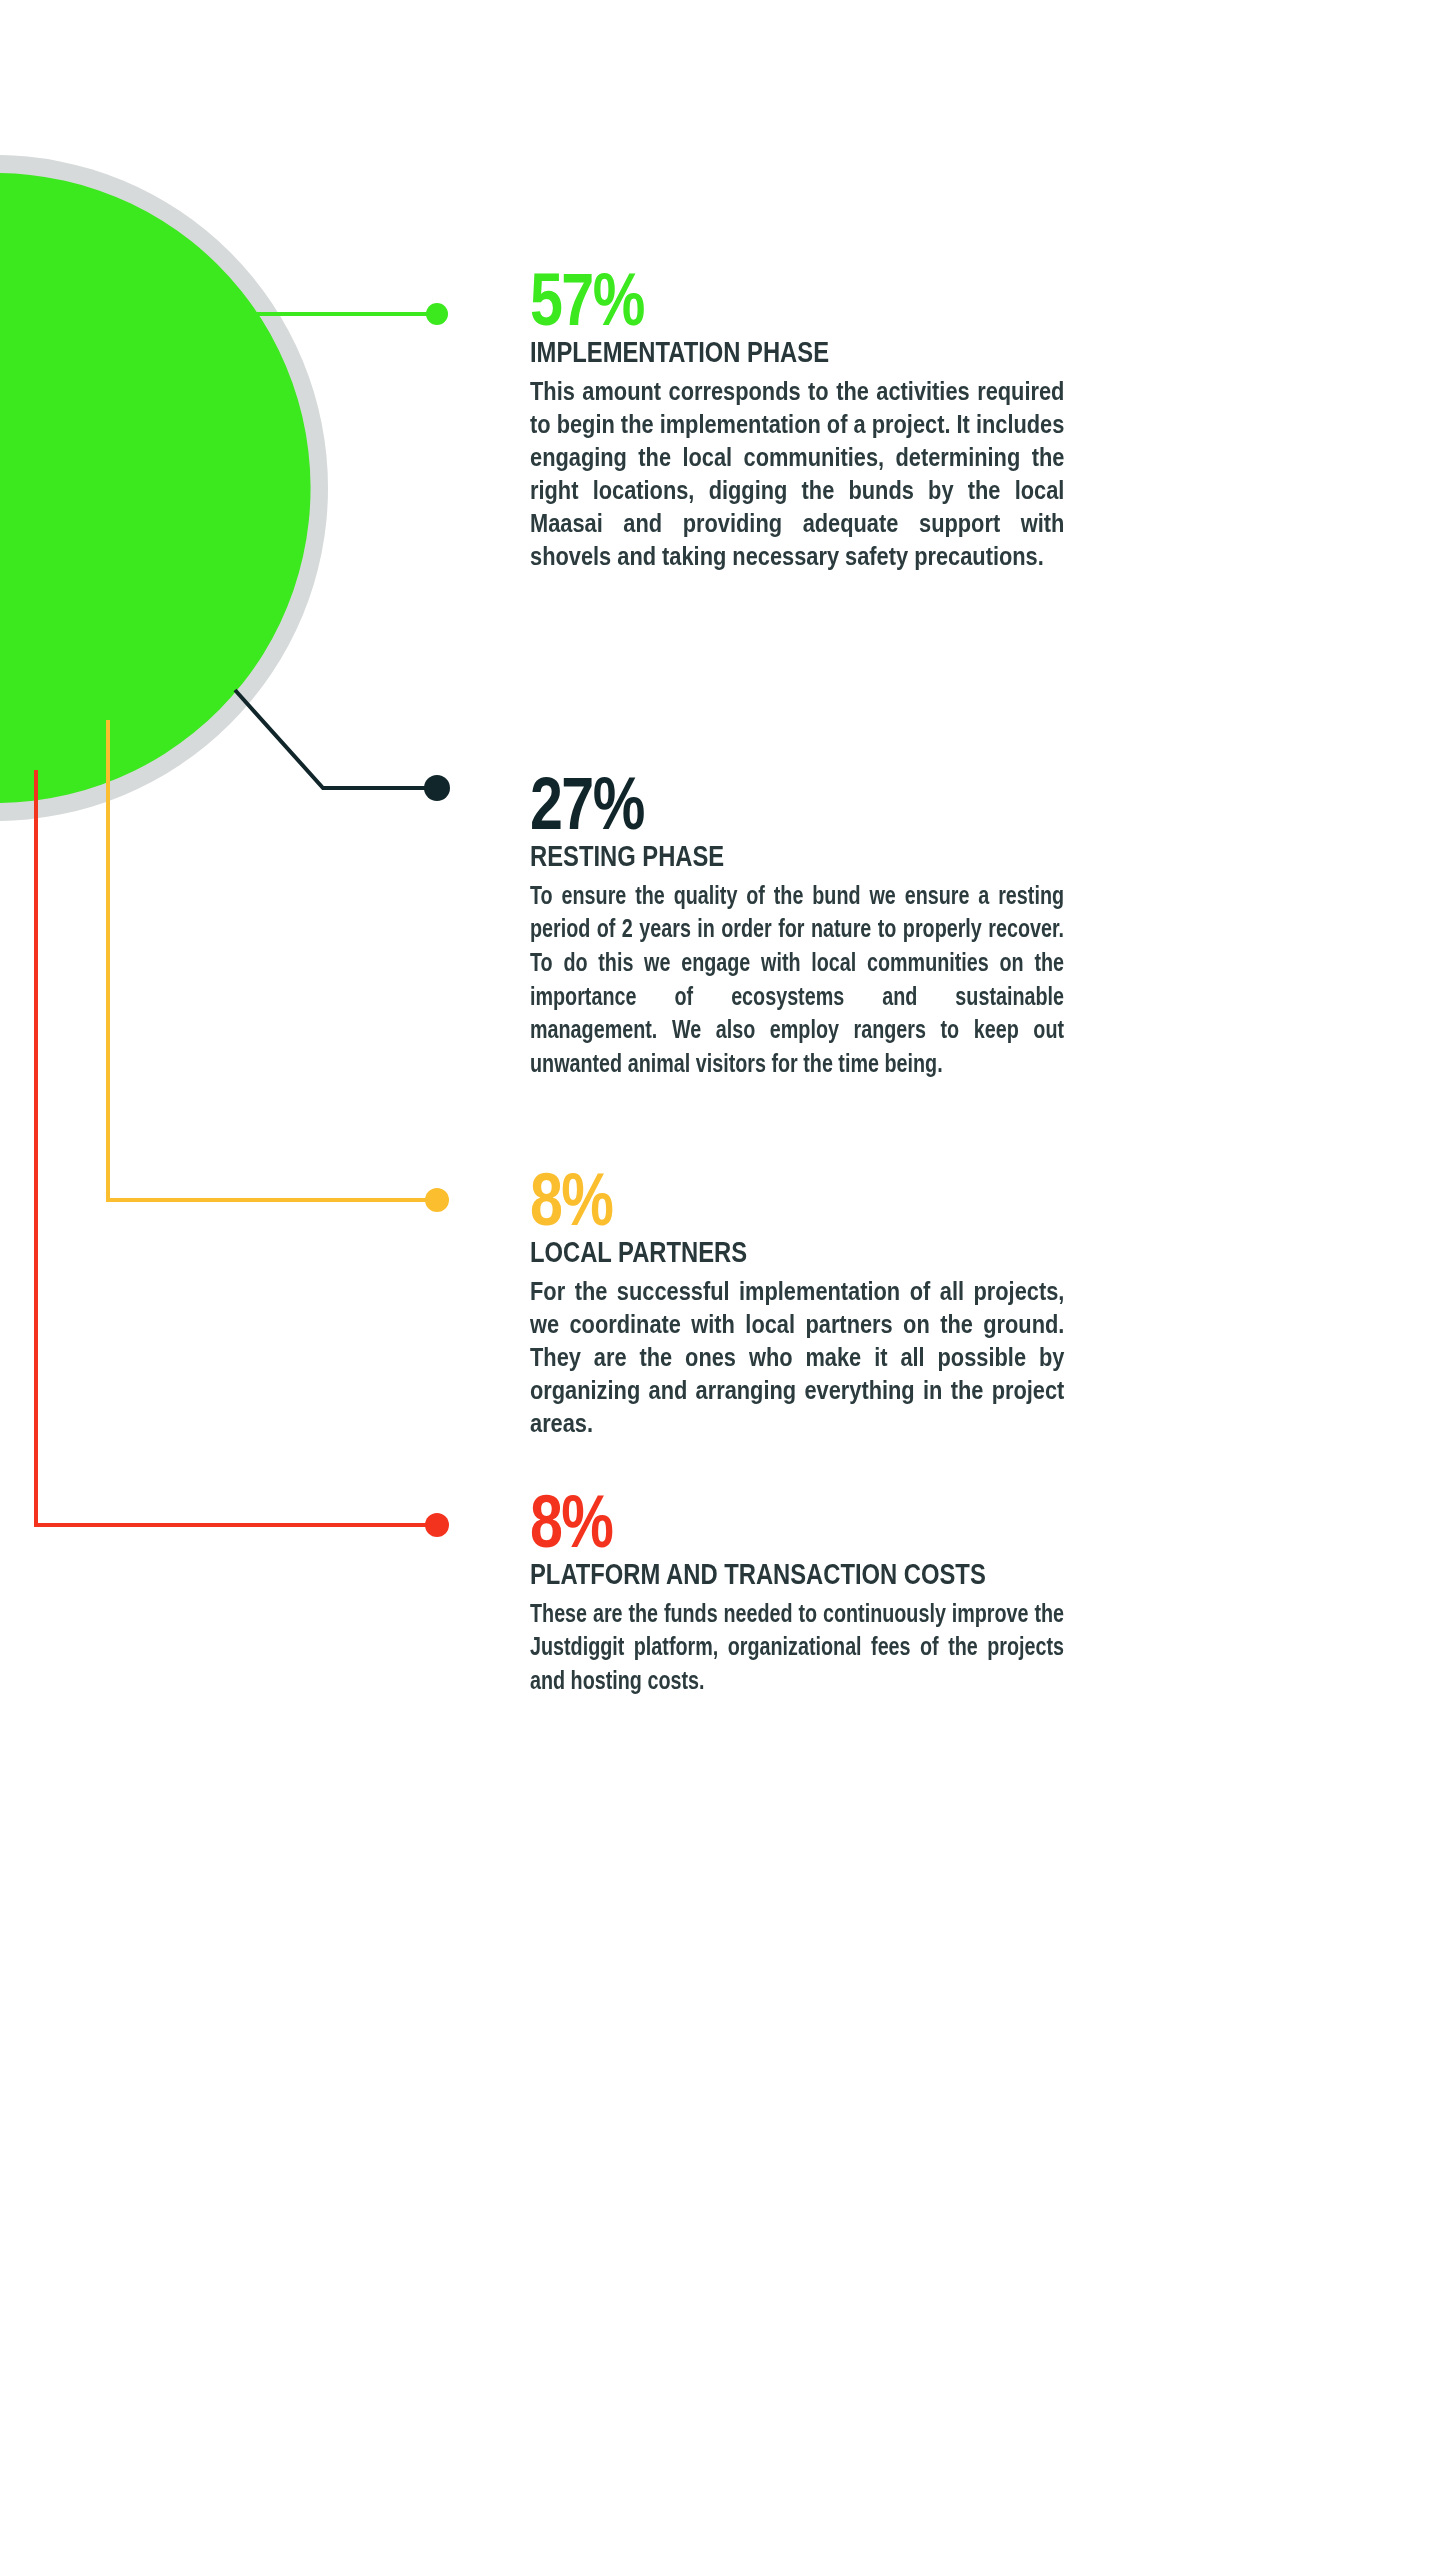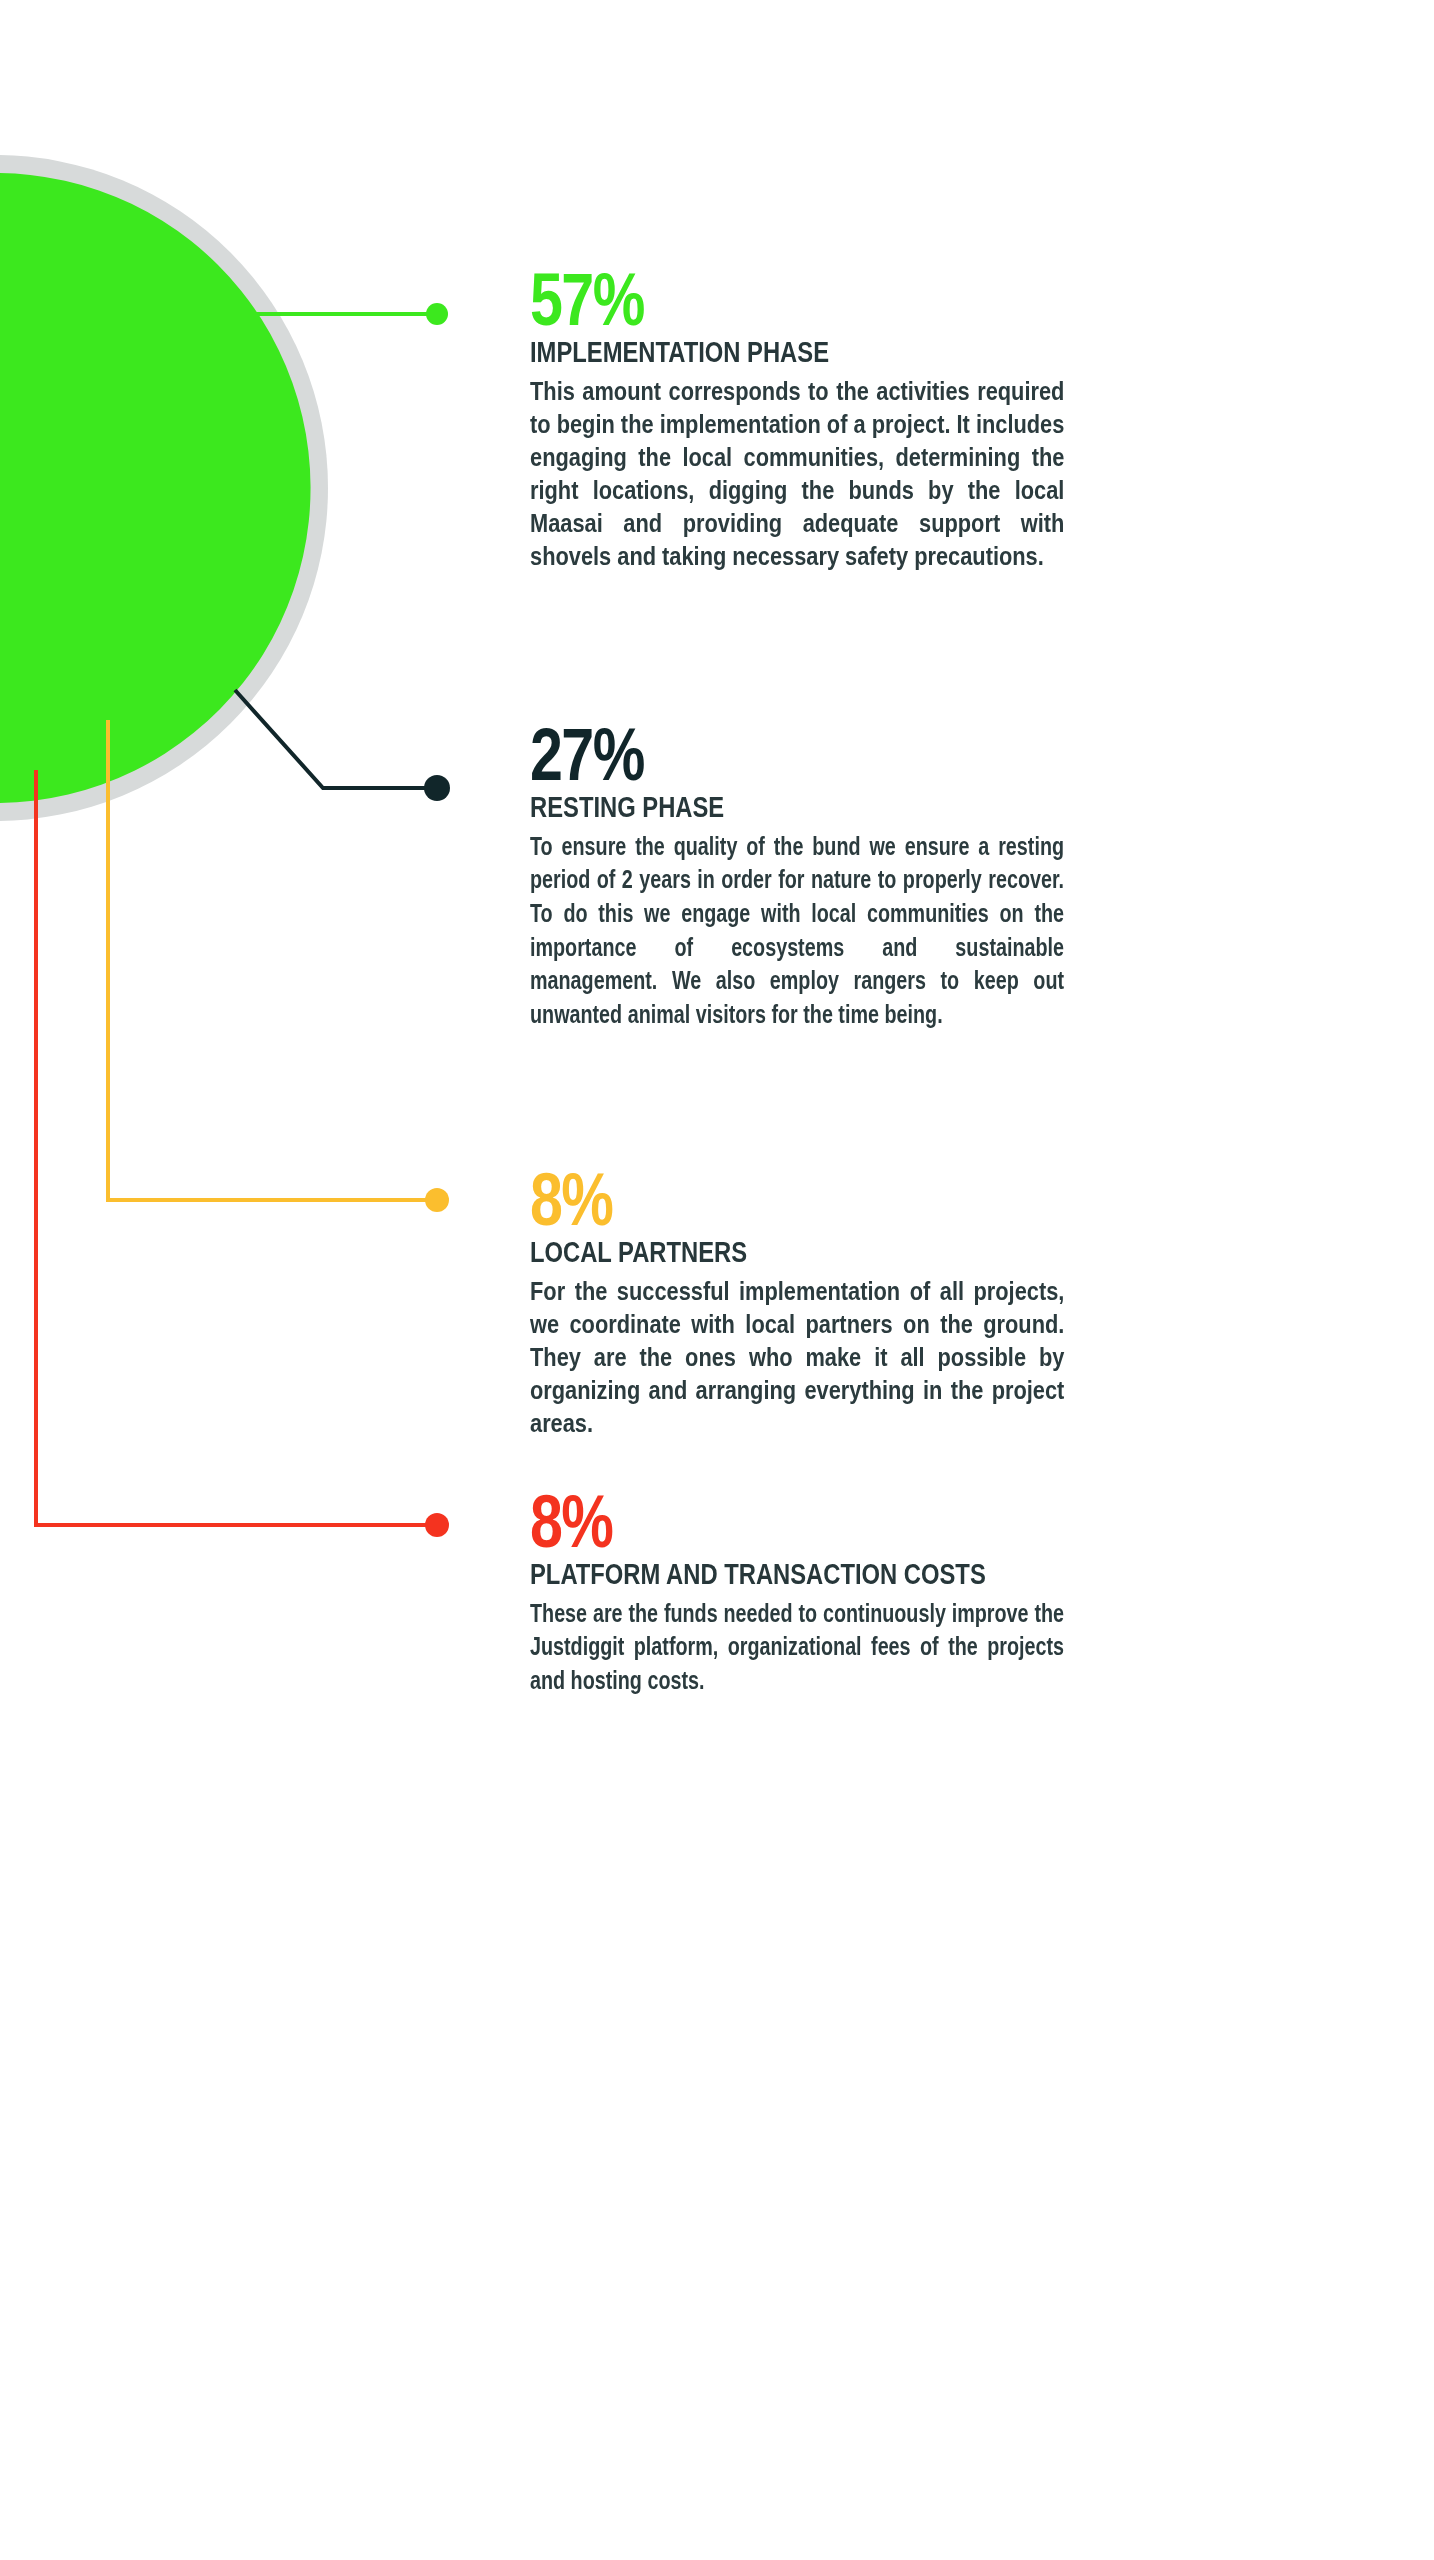--- a/index.html
+++ b/index.html
@@ -45,21 +45,21 @@
     transform:scaleX(0.79);width:676px;
   }
 
   .c-green{color:#3CE81E;}
   .c-dark {color:#11262A;}
   .c-yellow{color:#FBBE2E;}
   .c-red  {color:#F4331F;}
 
   
   #blk-0{top:268px;}
-  #blk-1{top:723px;}
+  #blk-1{top:772px;}
   #blk-2{top:1168px;}
   #blk-3{top:1490px;}
 </style>
 </head>
 <body>
 
 <div id="stage">
 
   <div class="pie-wrap">
     <svg class="pie-svg" viewBox="0 0 680 680">

